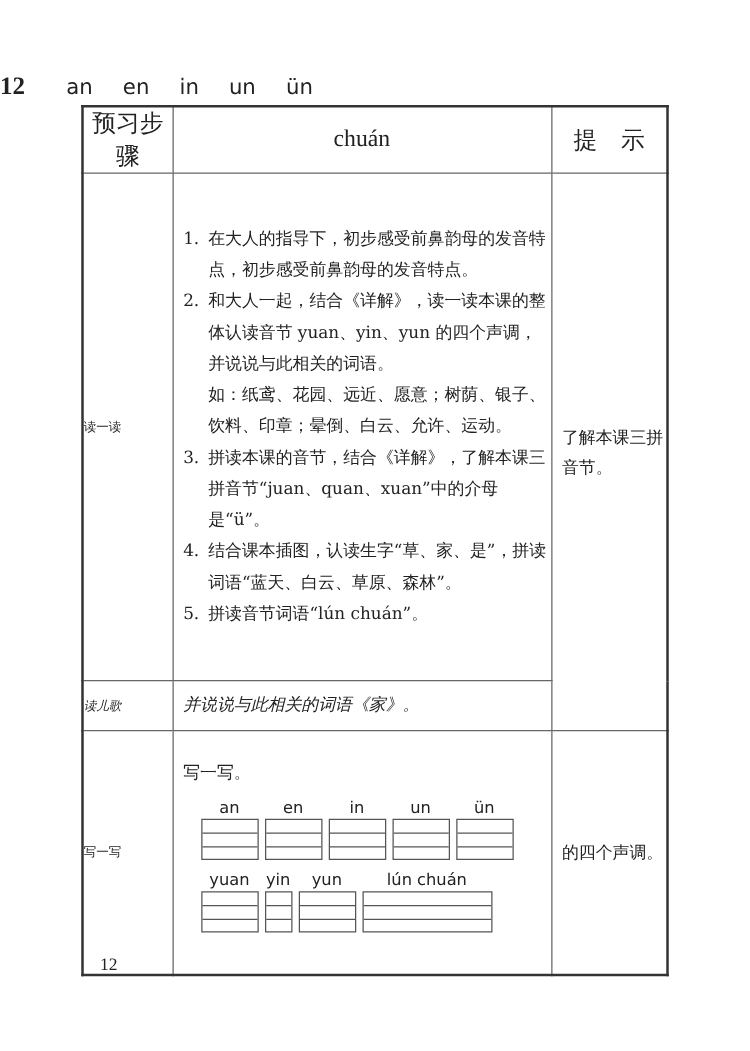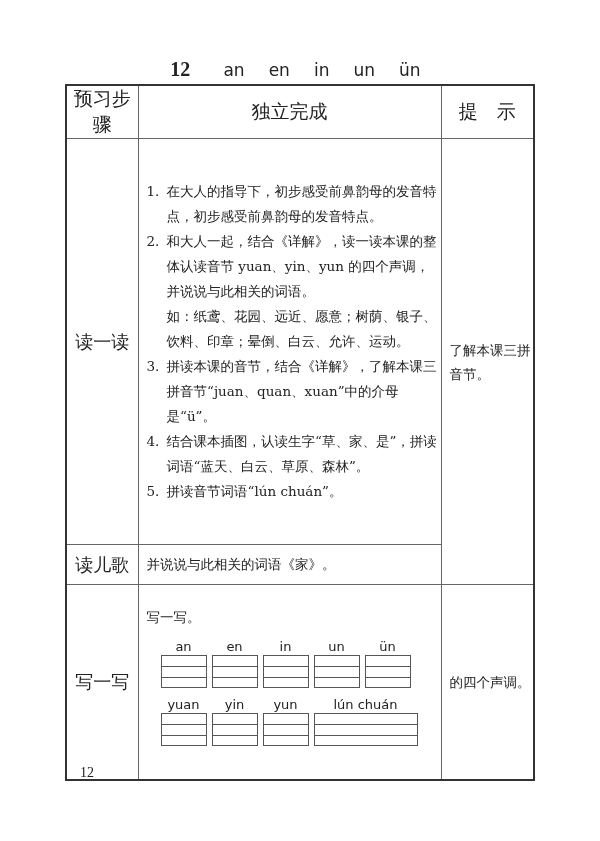--- a/index.html
+++ b/index.html
@@ -1,33 +1,33 @@
 <!DOCTYPE html>
 <html><head>
 <meta charset="utf-8">
 <style>
   html, body { margin: 0; padding: 0; background: #ffffff; }
   body { width: 600px; height: 841px; position: relative; overflow: hidden;
          font-family: "DejaVu Serif", "Liberation Serif", serif; color: #222; }
-  .title { position: absolute; top: 58px; left: 0; width: 600px; text-align: center;
+  .title { position: absolute; top: 58px; left: 0; width: 600px; 
            font-size: 19px; letter-spacing: 0; }
   .title .num { font-family: "Liberation Serif", serif; font-weight: bold; font-size: 20px; margin-right: 18px; }
   .title .py { font-family: "DejaVu Sans", sans-serif; font-size: 17px; margin: 0 9px; }
   table.main { position: absolute; left: 65px; top: 84px; width: 468px; border-collapse: collapse;
                border: 2px solid #333; table-layout: fixed; }
   table.main td, table.main th { border: 1px solid #666; padding: 0; vertical-align: middle; }
   th { font-family: Liberation Serif, serif; font-weight: normal; font-size: 19px; height: 32px; }
   .c1 { width: 72px; } .c2 { width: 303px; } .c3 { width: 93px; }
-  .step { font-family: "DejaVu Sans", sans-serif; font-size: 18px; text-align: center; }
+  .step { font-family: "DejaVu Sans", sans-serif; font-size: 10px; text-align: left; }
   .content { padding: 0 0 0 8px !important; font-size: 13.5px; line-height: 25px; }
   .list { margin: 0; padding: 0; list-style: none; }
   .list li { position: relative; padding-left: 20px; }
   .list li .n { position: absolute; left: 0; top: 0; }
   .hint { font-size: 13.5px; line-height: 24px; padding: 0 0 0 8px !important; }
-  .row1 { height: 406px; } .row2 { height: 40px; } .row3 { height: 194px; }
+  .row1 { height: 406px; } .row2 { height: 40px; font-style: italic; } .row3 { height: 194px; }
   .write { position: relative; height: 194px; padding-left: 16px; }
   .write .label { position: absolute; left: 8px; top: 24px; font-size: 13.5px; }
   .grid-row { position: absolute; left: 22px; display: flex; }
   .cell { margin-right: 5px; text-align: center; }
   .cell .py { font-family: "DejaVu Sans", sans-serif; font-size: 13px; line-height: 16px; height: 16px; }
   .box { border: 1px solid #555; height: 33px; position: relative; box-sizing: border-box; }
   .box::before, .box::after { content: ""; position: absolute; left: 0; right: 0; border-top: 1px solid #555; }
   .box::before { top: 10px; } .box::after { top: 21px; }
   .pagenum { position: absolute; left: 80px; top: 765px; font-size: 14px; font-family: "Liberation Serif", serif; }
 </style>
@@ -45,21 +45,21 @@
 
 <table class="main">
   <colgroup>
       <col class="c1">
       <col class="c2">
       <col class="c3">
     </colgroup>
   <tbody>
       <tr>
     <th>预习步骤</th>
-    <th>独立完成</th>
+    <th>chuán</th>
     <th>提　示</th>
   </tr>
   <tr class="row1">
     <td class="step">读一读</td>
     <td class="content">
       <ul class="list">
         <li><span class="n">1.</span><span>在大人的指导下，初步感受前鼻韵母的发音特点，初步感受前鼻韵母的发音特点。</span></li>
         <li><span class="n">2.</span><span>和大人一起，结合《详解》，读一读本课的整体认读音节 yuan、yin、yun 的四个声调，并说说与此相关的词语。</span></li>
         <li><span class="n"></span><span>如：纸鸢、花园、远近、愿意；树荫、银子、饮料、印章；晕倒、白云、允许、运动。</span></li>
         <li><span class="n">3.</span><span>拼读本课的音节，结合《详解》，了解本课三拼音节“juan、quan、xuan”中的介母是“ü”。</span></li>
@@ -98,21 +98,21 @@
           <div class="cell" style="width:46px">
                 <div class="py">ün</div>
                 <div class="box"></div>
               </div>
         </div>
         <div class="grid-row" style="top:112px;">
           <div class="cell" style="width:46px">
                 <div class="py">yuan</div>
                 <div class="box"></div>
               </div>
-          <div class="cell" style="width:46px">
+          <div class="cell" style="width:22px">
                 <div class="py">yin</div>
                 <div class="box"></div>
               </div>
           <div class="cell" style="width:46px">
                 <div class="py">yun</div>
                 <div class="box"></div>
               </div>
           <div class="cell" style="width:104px">
                 <div class="py">lún chuán</div>
                 <div class="box"></div>

